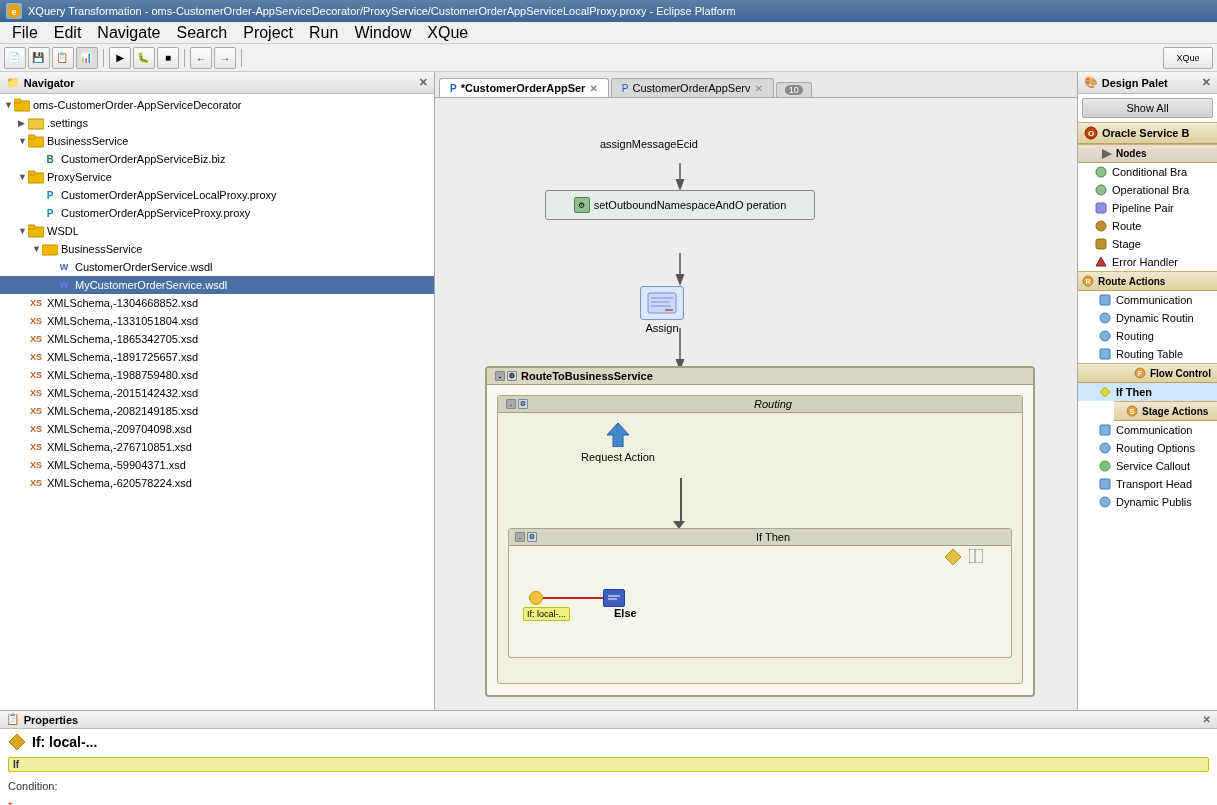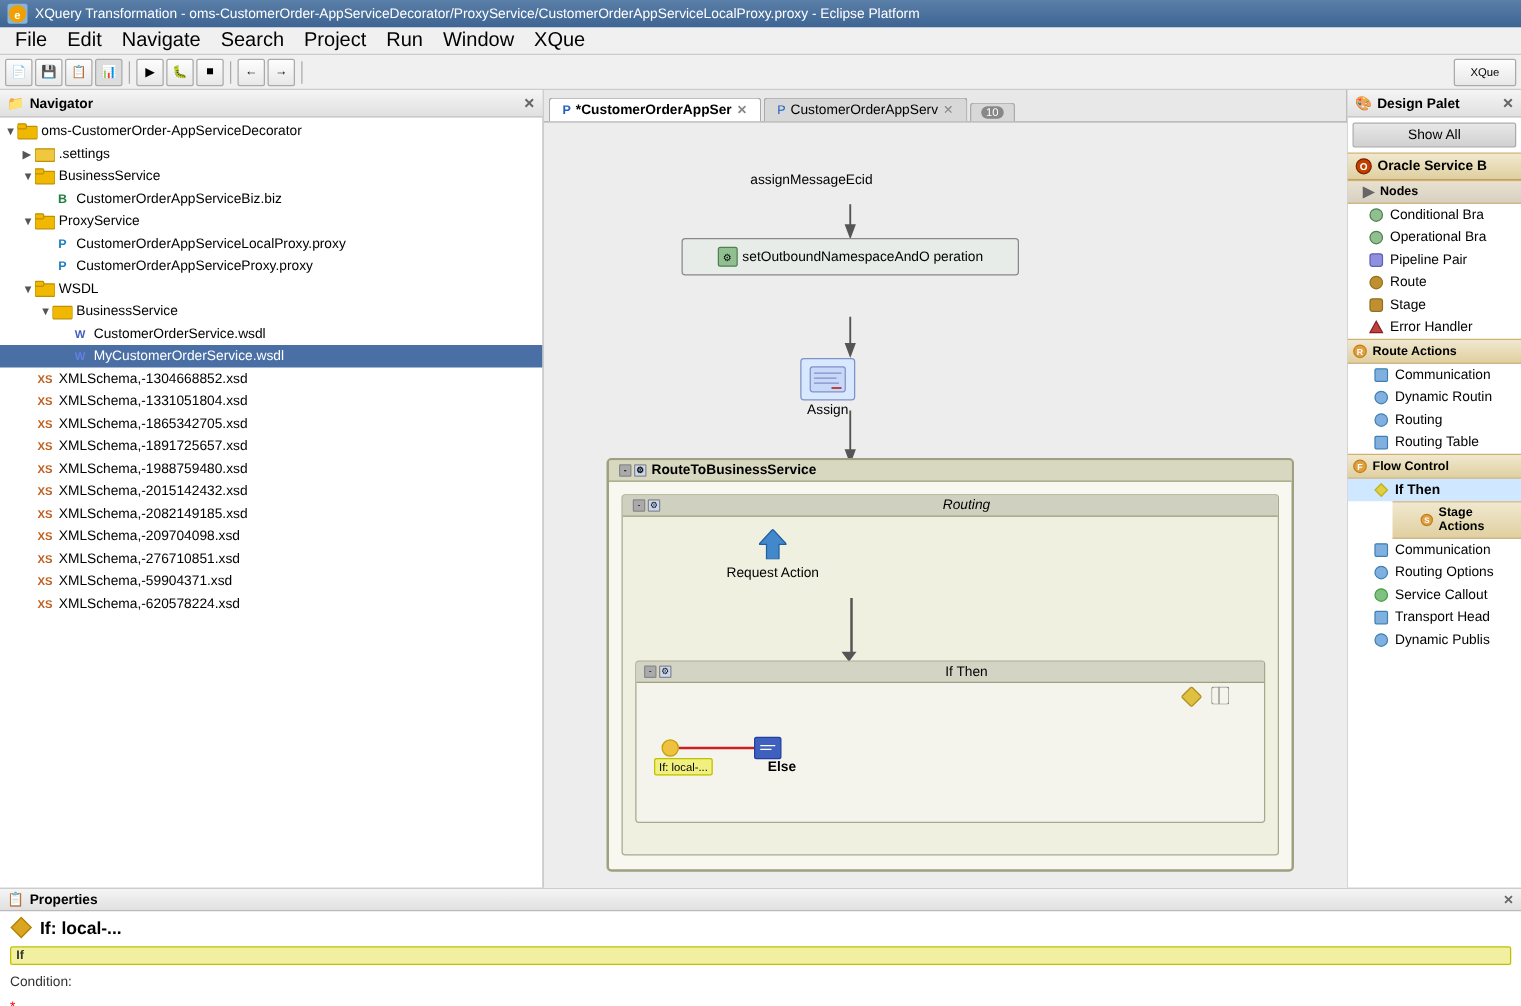--- a/index.html
+++ b/index.html
@@ -621,21 +621,21 @@
 
     <div class="palette-section">
       <div class="palette-section-header">
         <svg width="14" height="14" viewBox="0 0 14 14">
             <rect x="1" y="1" width="12" height="12" rx="6" fill="#c04000" stroke="#802000" stroke-width="1"></rect>
             <text x="7" y="10" text-anchor="middle" font-size="8" fill="white" font-weight="bold">O</text>
           </svg>
         <span>Oracle Service B</span>
       </div>
 
-      <div class="palette-section-header" style="padding-left:12px; background:linear-gradient(to bottom, #e8e0d0,#d8d0c0); font-size:10px;">
+      <div class="palette-section-header" style="padding-left:24px; background:linear-gradient(to bottom, #e8e0d0,#d8d0c0); font-size:10px;">
         <svg width="10" height="10" viewBox="0 0 10 10">
             <polygon points="0,0 10,5 0,10" fill="#666"></polygon>
           </svg>
         <span>Nodes</span>
       </div>
       <div class="palette-item">
         <span class="palette-icon">
             <svg width="12" height="12" viewBox="0 0 12 12">
               <circle cx="6" cy="6" r="5" fill="#90c090" stroke="#508050" stroke-width="1"></circle>
             </svg>
@@ -716,37 +716,37 @@
       </div>
       <div class="palette-item" style="padding-left:20px;">
         <span class="palette-icon">
             <svg width="12" height="12" viewBox="0 0 12 12">
               <rect x="1" y="1" width="10" height="10" rx="1" fill="#80b0e0" stroke="#4080b0" stroke-width="1"></rect>
             </svg>
           </span>
         <span>Routing Table</span>
       </div>
 
-      <div class="palette-section-header" style="padding-left:4px; font-size:10px; font-weight:bold;">
+      <div class="palette-section-header" style="padding-left:4px; font-size:10px; font-weight:bold;justify-content:flex-end;">
         <svg width="12" height="12" viewBox="0 0 12 12">
             <circle cx="6" cy="6" r="5" fill="#e0a040" stroke="#c08020" stroke-width="1"></circle>
             <text x="6" y="9" text-anchor="middle" font-size="7" fill="white" font-weight="bold">F</text>
           </svg>
         <span>Flow Control</span>
       </div>
       <div class="palette-item highlighted" style="padding-left:20px;">
         <span class="palette-icon">
             <svg width="12" height="12" viewBox="0 0 12 12">
               <polygon points="6,1 11,6 6,11 1,6" fill="#e0d040" stroke="#c0b020" stroke-width="1"></polygon>
             </svg>
           </span>
         <span>If Then</span>
       </div>
 
-      <div class="palette-section-header" style="padding-left:22px; font-size:10px; font-weight:bold;margin-left:36px;">
+      <div class="palette-section-header" style="padding-left:12px; font-size:10px; font-weight:bold;margin-left:36px;">
         <svg width="12" height="12" viewBox="0 0 12 12">
             <circle cx="6" cy="6" r="5" fill="#e0a040" stroke="#c08020" stroke-width="1"></circle>
             <text x="6" y="9" text-anchor="middle" font-size="7" fill="white" font-weight="bold">S</text>
           </svg>
         <span>Stage Actions</span>
       </div>
       <div class="palette-item" style="padding-left:20px;">
         <span class="palette-icon">
             <svg width="12" height="12" viewBox="0 0 12 12">
               <rect x="1" y="1" width="10" height="10" rx="1" fill="#80b0e0" stroke="#4080b0" stroke-width="1"></rect>

